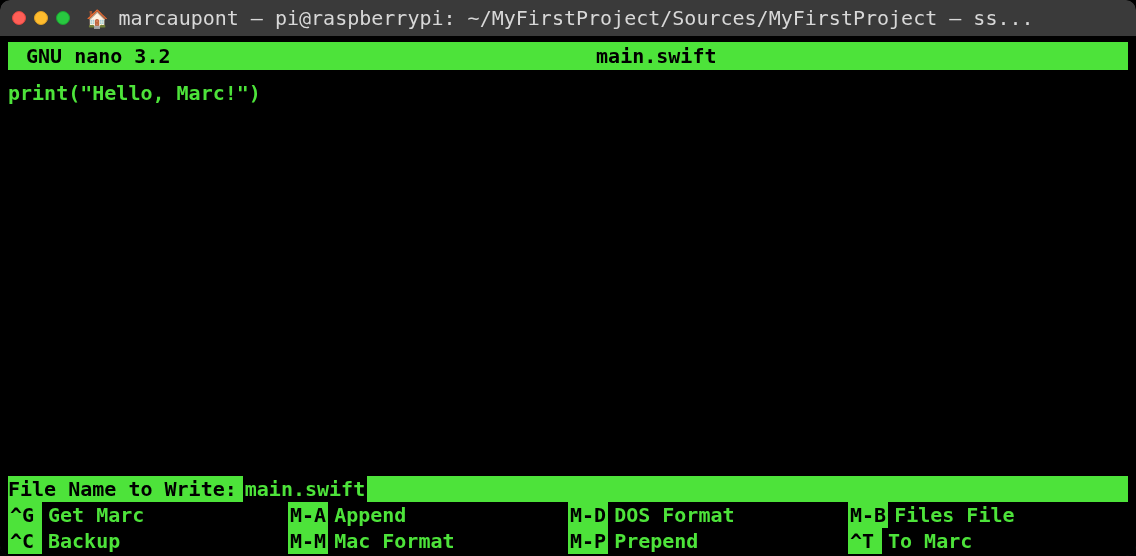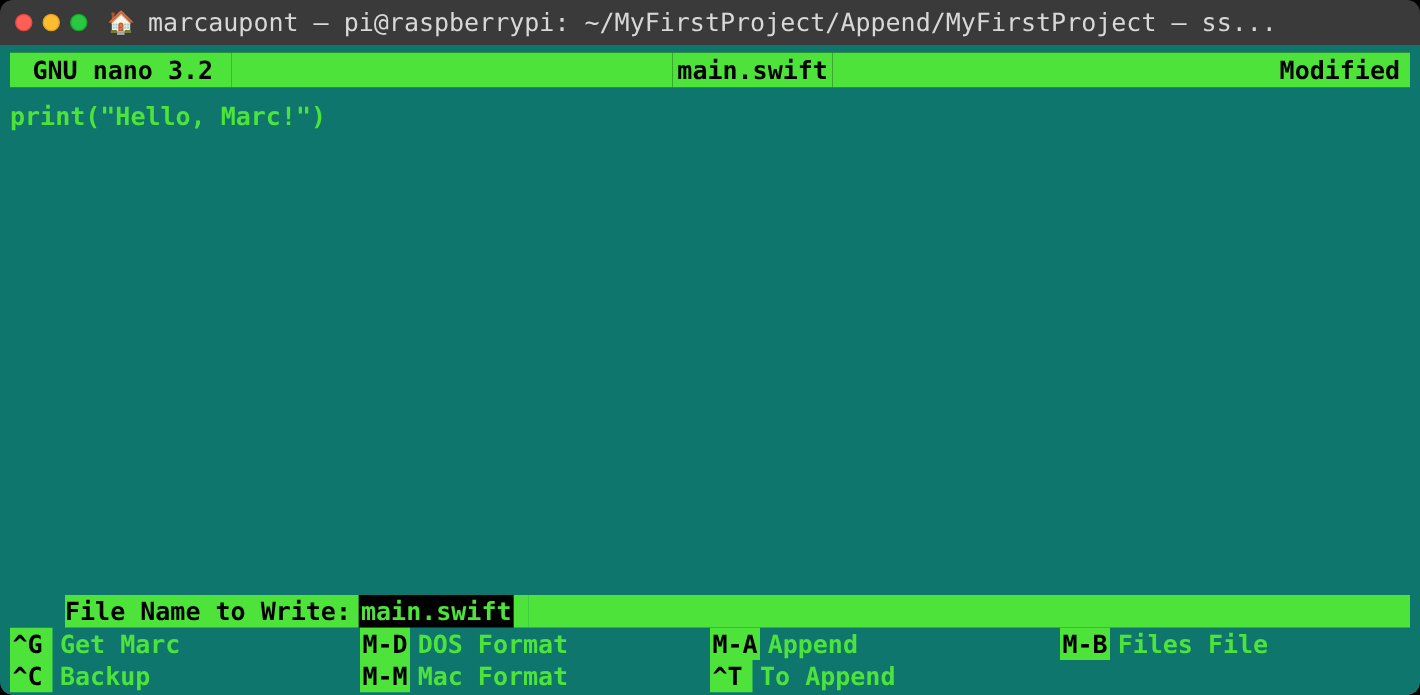--- a/index.html
+++ b/index.html
@@ -36,21 +36,21 @@
   .traffic { display: flex; gap: 8px; align-items: center; margin-right: 8px; }
   .dot { width: 14px; height: 14px; border-radius: 50%; }
   .dot.red { background: #ff5f57; border: 1px solid #e24640; }
   .dot.yellow { background: #febc2e; border: 1px solid #dfa023; }
   .dot.green { background: #28c840; border: 1px solid #1ba330; }
   .home-icon { color: #bbb; font-size: 18px; margin-right: 2px; }
   .title-text { color: #d8d8d8; font-weight: 400; overflow: hidden; text-overflow: ellipsis; }
 
   .terminal {
     flex: 1;
-    background: #0f766e;
+    background: #000000;
     display: flex;
     flex-direction: column;
     padding: 6px 8px 2px 8px;
   }
 
   .nano-header {
     display: flex;
     background: #000;
     color: #000;
     font-weight: bold;
@@ -76,21 +76,20 @@
     white-space: pre;
     line-height: 26px;
     font-weight: bold;
   }
 
   .prompt-row {
     display: flex;
     height: 26px;
     line-height: 26px;
     font-weight: bold;
-    margin-left: 44px;
   }
   .prompt-label {
     background: #4de33a;
     color: #000;
     padding-right: 6px;
   }
   .prompt-input-wrap {
     flex: 0 0 auto;
     display:flex;
   }
@@ -137,69 +136,72 @@
 
 <div class="window">
 
   <div class="titlebar">
     <div class="traffic">
       <div class="dot red"></div>
       <div class="dot yellow"></div>
       <div class="dot green"></div>
     </div>
     <span class="home-icon">🏠</span>
-    <span class="title-text">marcaupont — pi@raspberrypi: ~/MyFirstProject/Append/MyFirstProject — ss...</span>
+    <span class="title-text">marcaupont — pi@raspberrypi: ~/MyFirstProject/Sources/MyFirstProject — ss...</span>
   </div>
 
   <div class="terminal">
 
     <div class="nano-header">
       <div class="left">GNU nano 3.2</div>
       <div class="spacer1"></div>
       <div class="center">main.swift</div>
       <div class="spacer2"></div>
-      <div class="right">Modified</div>
     </div>
 
     <div class="editor">print("Hello, Marc!")</div>
 
     <div class="prompt-row">
       <span class="prompt-label">File Name to Write: </span>
       <span class="prompt-input-wrap">
         <span class="prompt-value">main.swift</span>
         <span class="cursor-cell"></span>
       </span>
       <span class="prompt-fill"></span>
     </div>
 
     <div class="shortcuts">
       <div class="sc">
         <span class="key">^G</span>
         <span class="lbl">Get Marc</span>
       </div>
       <div class="sc">
+        <span class="key">M-A</span>
+        <span class="lbl">Append</span>
+      </div>
+      <div class="sc">
         <span class="key">M-D</span>
         <span class="lbl">DOS Format</span>
       </div>
       <div class="sc">
-        <span class="key">M-A</span>
-        <span class="lbl">Append</span>
-      </div>
-      <div class="sc">
         <span class="key">M-B</span>
         <span class="lbl">Files File</span>
       </div>
       <div class="sc">
         <span class="key">^C</span>
         <span class="lbl">Backup</span>
       </div>
       <div class="sc">
         <span class="key">M-M</span>
         <span class="lbl">Mac Format</span>
       </div>
       <div class="sc">
+        <span class="key">M-P</span>
+        <span class="lbl">Prepend</span>
+      </div>
+      <div class="sc">
         <span class="key">^T</span>
-        <span class="lbl">To Append</span>
+        <span class="lbl">To Marc</span>
       </div>
     </div>
 
   </div>
 </div>
 
 </body></html>

